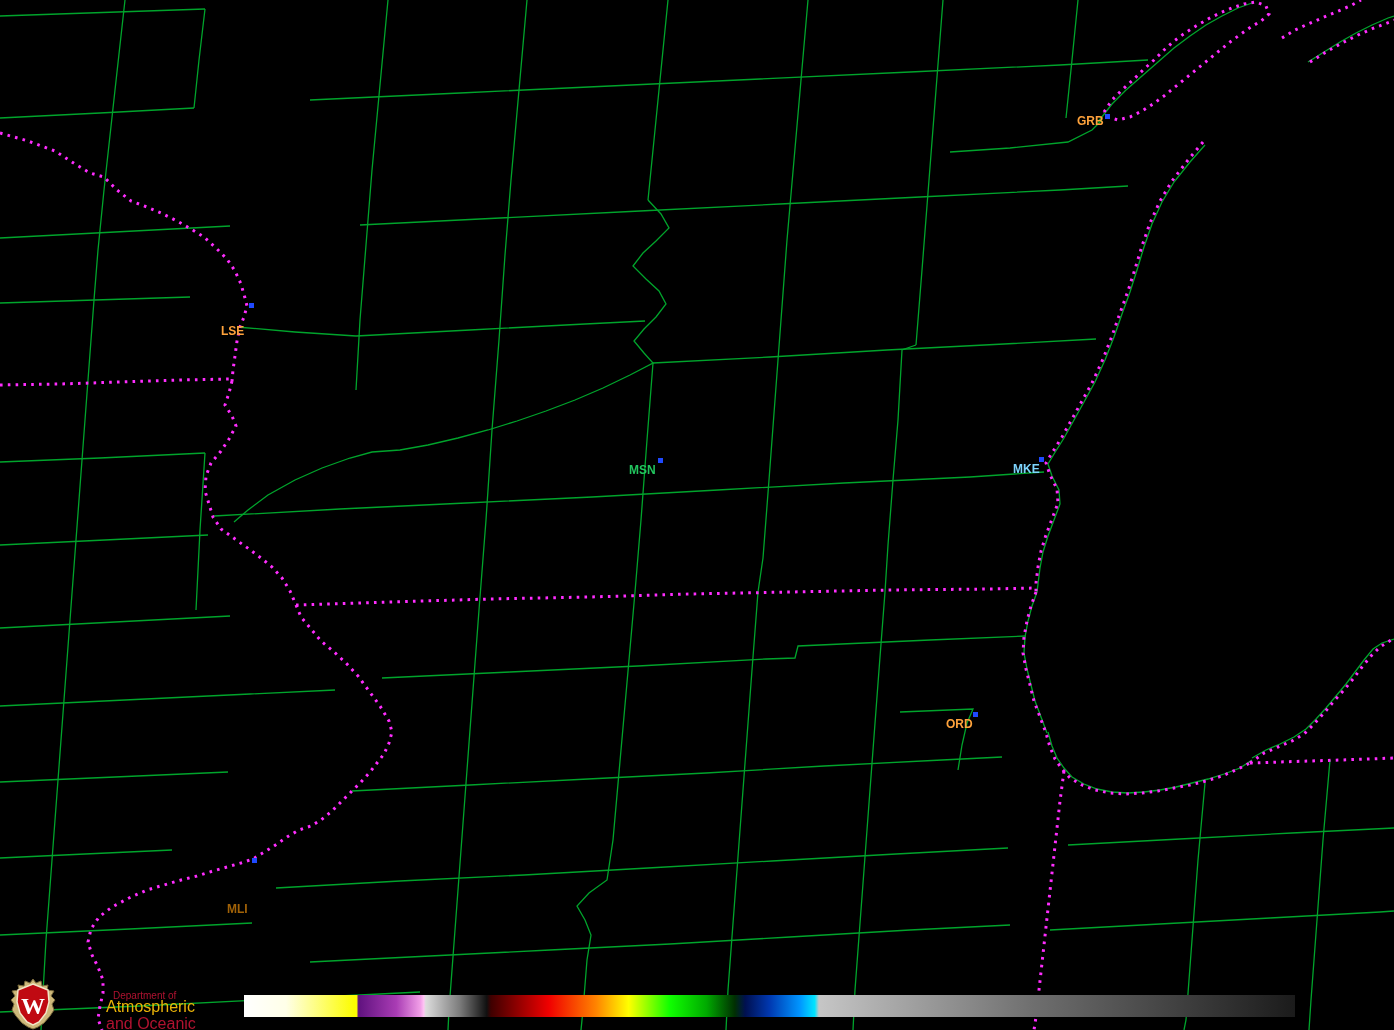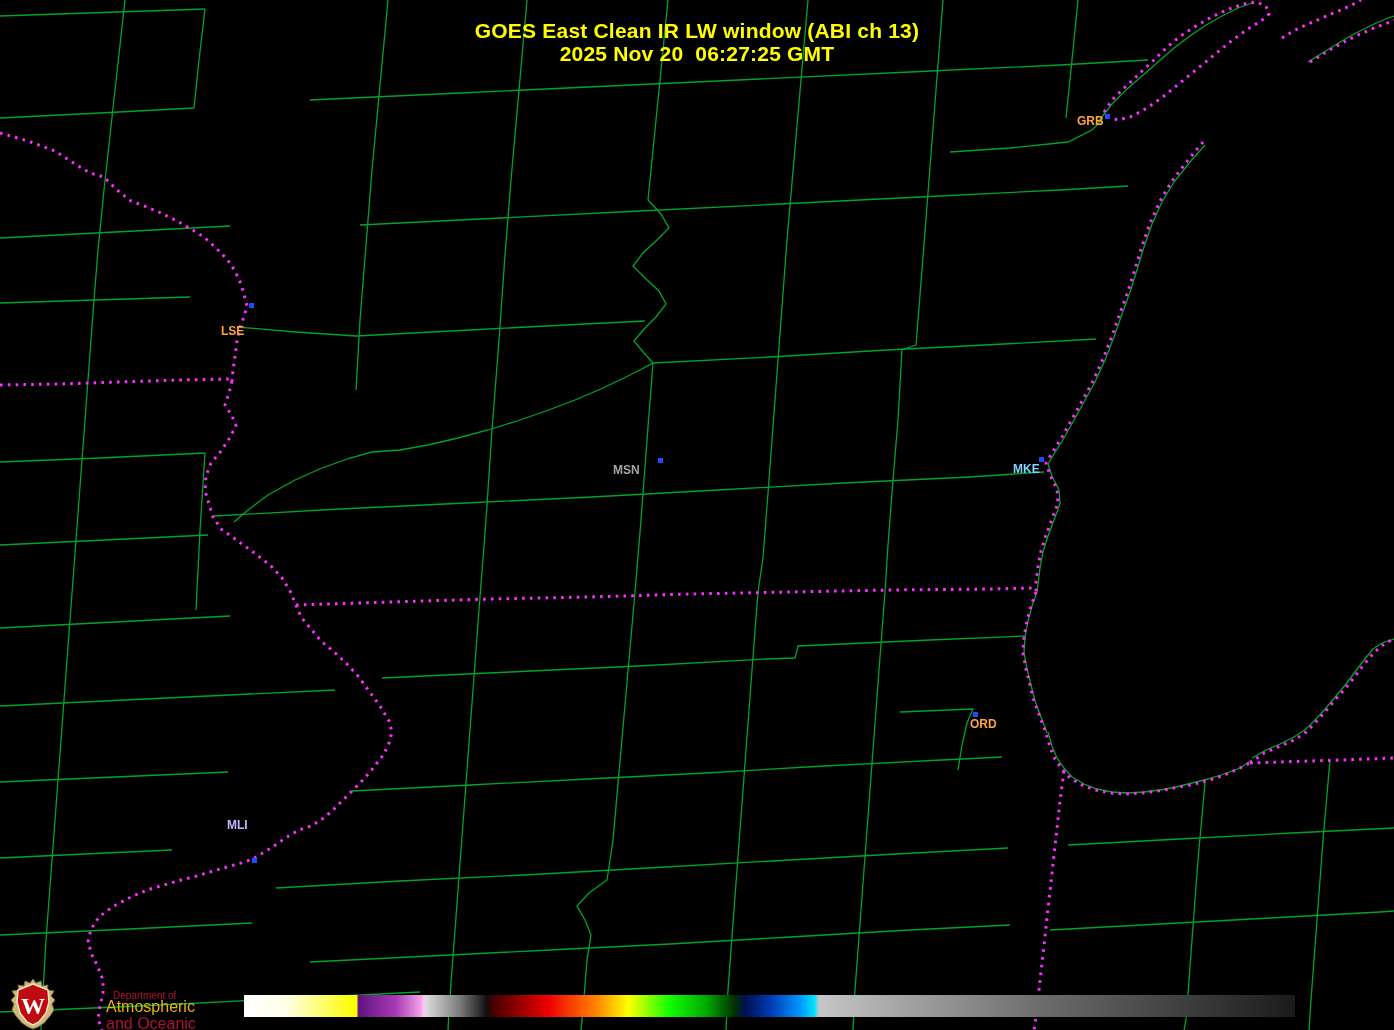--- a/index.html
+++ b/index.html
@@ -87,46 +87,45 @@
         <polyline points="1036,592 1031,606 1027,621 1024,637 1023,653 1026,669 1030,685 1034,701 1040,717 1046,733 1050,747 1055,759 1062,769 1070,778 1082,785 1095,790 1110,793 1126,794 1142,793 1158,791 1174,788 1190,785 1206,781 1222,776 1238,769 1250,763" fill="none" stroke="#ff2dff" stroke-width="3" stroke-dasharray="2.6 5.2"></polyline>
         <polyline points="1250,763 1264,753 1278,747 1292,741 1304,734 1314,724 1324,713 1334,701 1344,690 1353,679 1362,667 1371,656 1380,647 1388,642 1394,638" fill="none" stroke="#ff2dff" stroke-width="3" stroke-dasharray="2.6 5.2"></polyline>
         <polyline points="1250,763 1280,762 1310,761 1340,760 1370,759 1394,758" fill="none" stroke="#ff2dff" stroke-width="3" stroke-dasharray="2.6 5.2"></polyline>
         <polyline points="1064,771 1062,786 1060,801 1058,819 1056,837 1054,855 1052,873 1050,891 1048,909 1046,927 1044,945 1042,963 1040,981 1038,999 1036,1017 1034,1030" fill="none" stroke="#ff2dff" stroke-width="3" stroke-dasharray="2.6 5.2"></polyline>
         <polyline points="1104,112 1112,100 1122,90 1133,80 1143,70 1154,60 1164,50 1174,41 1185,33 1196,26 1208,19 1220,13 1232,8 1244,4 1256,2 1266,6 1269,14 1261,21 1251,27 1241,34 1230,42 1219,51 1208,60 1197,69 1186,78 1175,87 1164,96 1153,104 1142,111 1130,117 1118,120 1108,117 1104,112" fill="none" stroke="#ff2dff" stroke-width="3" stroke-dasharray="2.6 5.2"></polyline>
         <polyline points="1282,38 1295,30 1308,24 1322,18 1336,12 1350,6 1361,0" fill="none" stroke="#ff2dff" stroke-width="3" stroke-dasharray="2.6 5.2"></polyline>
         <polyline points="1310,62 1326,52 1342,43 1358,35 1374,28 1390,22 1394,20" fill="none" stroke="#ff2dff" stroke-width="3" stroke-dasharray="2.6 5.2"></polyline>
       </g>
   </svg>
 
-  <div id="title" style="color: rgb(255, 255, 0);"><span>GOES East Clean IR LW window (ABI ch 13)</span><br><span>2025 Nov 20  06:27:25 GMT</span></div>
 
   <div id="cities">
       <div class="city">
         <div class="dot" style="left: 1105px; top: 114px; background: rgb(31, 73, 255);"></div>
         <div class="lbl" style="left: 1077px; top: 114px; color: rgb(255, 163, 60);">GRB</div>
       </div>
       <div class="city">
         <div class="dot" style="left: 249px; top: 303px; background: rgb(31, 73, 255);"></div>
         <div class="lbl" style="left: 221px; top: 324px; color: rgb(255, 163, 60);">LSE</div>
       </div>
       <div class="city">
         <div class="dot" style="left: 658px; top: 458px; background: rgb(31, 73, 255);"></div>
-        <div class="lbl" style="left: 613px; top: 463px; color: #a3a3a3;">MSN</div>
+        <div class="lbl" style="left: 629px; top: 463px; color: #22c55e;">MSN</div>
       </div>
       <div class="city">
         <div class="dot" style="left: 1039px; top: 457px; background: rgb(31, 73, 255);"></div>
         <div class="lbl" style="left: 1013px; top: 462px; color: #7dd3fc;">MKE</div>
       </div>
       <div class="city">
         <div class="dot" style="left: 973px; top: 712px; background: rgb(31, 73, 255);"></div>
-        <div class="lbl" style="left: 946px; top: 717px; color: rgb(255, 163, 60); margin-left: 24px;">ORD</div>
+        <div class="lbl" style="left: 946px; top: 717px; color: rgb(255, 163, 60);">ORD</div>
       </div>
       <div class="city">
         <div class="dot" style="left: 252px; top: 858px; background: rgb(31, 73, 255);"></div>
-        <div class="lbl" style="left: 227px; top: 818px; color: #c4b5fd;">MLI</div>
+        <div class="lbl" style="left: 227px; top: 902px; color: #a16207;">MLI</div>
       </div>
     </div>
 
   <div id="colorbar" style="left: 244px; top: 995px; width: 1051px; height: 22px; background: linear-gradient(to right, rgb(255, 255, 255) 0%, rgb(255, 255, 232) 4%, rgb(252, 252, 0) 10.5%, rgb(255, 255, 0) 10.7%, rgb(96, 18, 127) 10.9%, rgb(169, 60, 180) 14.5%, rgb(242, 160, 232) 16.8%, rgb(255, 196, 244) 17.1%, rgb(220, 220, 220) 17.3%, rgb(125, 125, 125) 20.5%, rgb(16, 16, 16) 23.1%, rgb(63, 0, 0) 23.5%, rgb(240, 0, 0) 29%, rgb(255, 132, 0) 33.5%, rgb(255, 255, 0) 36.6%, rgb(16, 255, 0) 40.5%, rgb(0, 170, 0) 44%, rgb(1, 47, 2) 46.7%, rgb(0, 16, 80) 47.7%, rgb(0, 56, 176) 50%, rgb(0, 150, 255) 52.9%, rgb(0, 228, 255) 54.3%, rgb(198, 198, 198) 54.7%, rgb(111, 111, 111) 75%, rgb(27, 27, 27) 100%);"></div>
 
   <div id="logo">
     <svg class="crest" width="50" height="52" viewBox="0 0 50 52">
       <path d="M25 1 L28 5 L33 3 L34 8 L40 7 L39 12 L46 13 L43 18 L47 22 L44 26 L46 32 L42 38 L36 45 L30 49 L25 51 L20 49 L14 45 L8 38 L4 32 L6 26 L3 22 L7 18 L4 13 L11 12 L10 7 L16 8 L17 3 L22 5 Z" fill="#cdb87a" stroke="#7a6a3c" stroke-width="1"></path>
       <path d="M25 6 L40 12 L41 24 L38 35 L31 44 L25 47 L19 44 L12 35 L9 24 L10 12 Z" fill="#c00a12" stroke="#f2e6c8" stroke-width="1.5"></path>
       <text x="25" y="36" text-anchor="middle" font-family="Liberation Serif, serif" font-size="24" font-weight="bold" fill="#ffffff">W</text>

